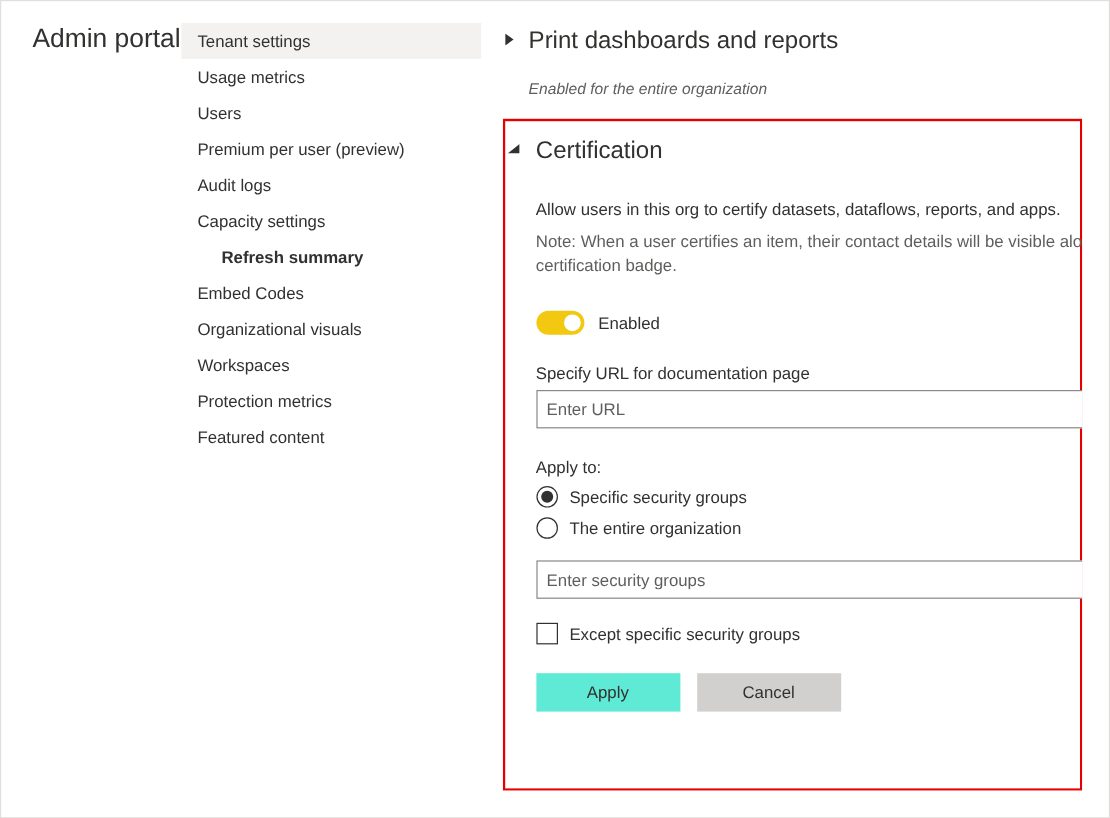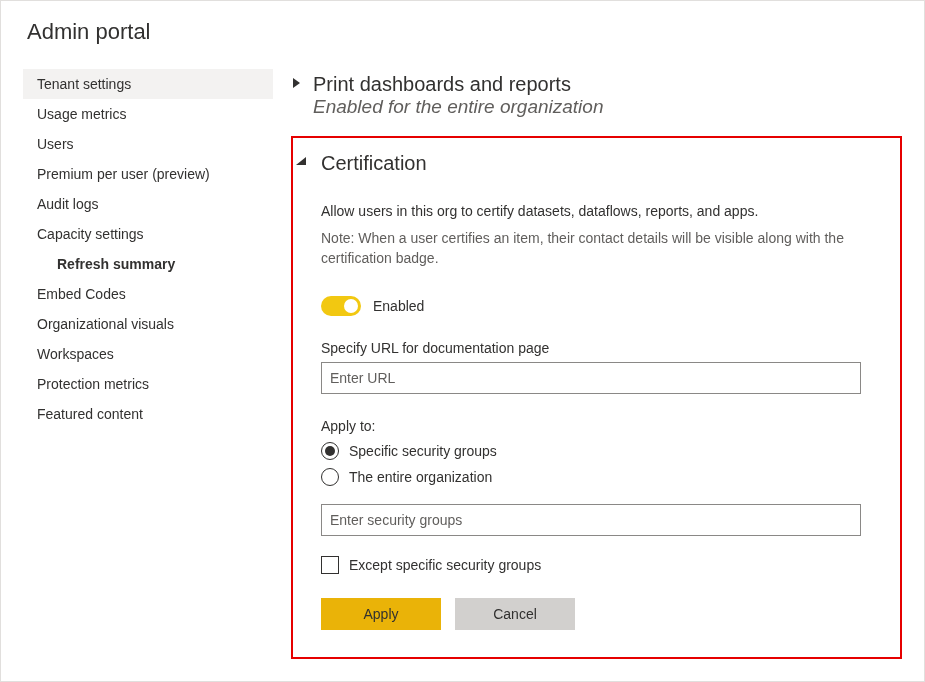--- a/index.html
+++ b/index.html
@@ -8,21 +8,21 @@
       font-size: 14px;
       color: #323130;
       background: #ffffff;
       width: 925px;
       height: 682px;
       border: 1px solid #e1dfdd;
       overflow: hidden;
     }
     .portal {
       display: flex;
-      flex-direction: column;
+      flex-direction: row;
       height: 100%;
       padding: 18px 22px 22px 22px;
     }
     .page-title {
       font-size: 22px;
       font-weight: 400;
       color: #323130;
       margin-bottom: 24px;
       padding-left: 4px;
     }
@@ -74,22 +74,22 @@
       flex-direction: column;
     }
     .section-title {
       font-size: 20px;
       font-weight: 400;
       color: #323130;
     }
     .section-sub-italic {
       font-style: italic;
       color: #605e5c;
-      font-size: 19px;
-      margin-top: 0;
+      font-size: 13px;
+      margin-top: 20px;
     }
     .highlight-box {
       border: 2px solid #e60000;
       padding: 14px 18px 18px 2px;
       display: flex;
       gap: 14px;
       flex: 1;
     }
     .caret {
       width: 12px;
@@ -204,21 +204,21 @@
     }
     .btn {
       width: 120px;
       height: 32px;
       border: none;
       font-family: inherit;
       font-size: 14px;
       cursor: pointer;
       color: #323130;
     }
-    .btn-primary { background: #eab308; }
+    .btn-primary { background: #5eead4; }
     .btn-secondary { background: #d2d0ce; }
   </style>
 </head>
 <body>
 
 <div class="portal">
   <div class="page-title">Admin portal</div>
   <div class="layout">
     <div class="sidebar">
         <div class="sidebar-item active">Tenant settings</div>

